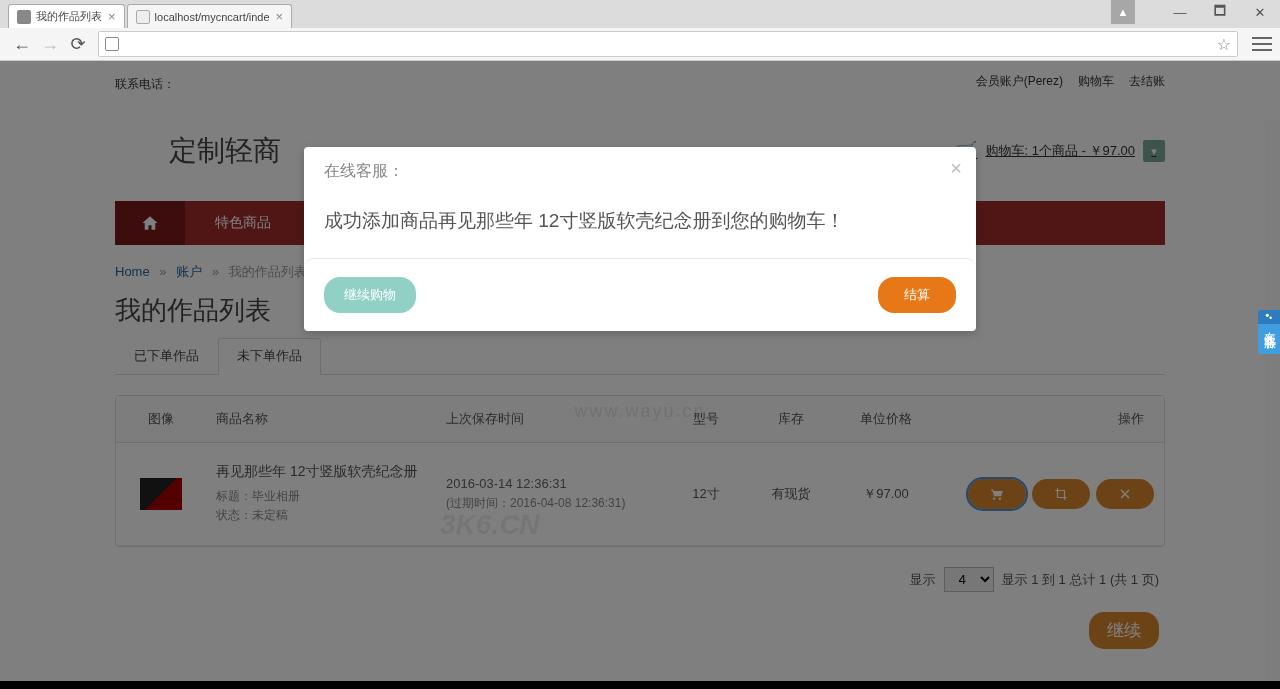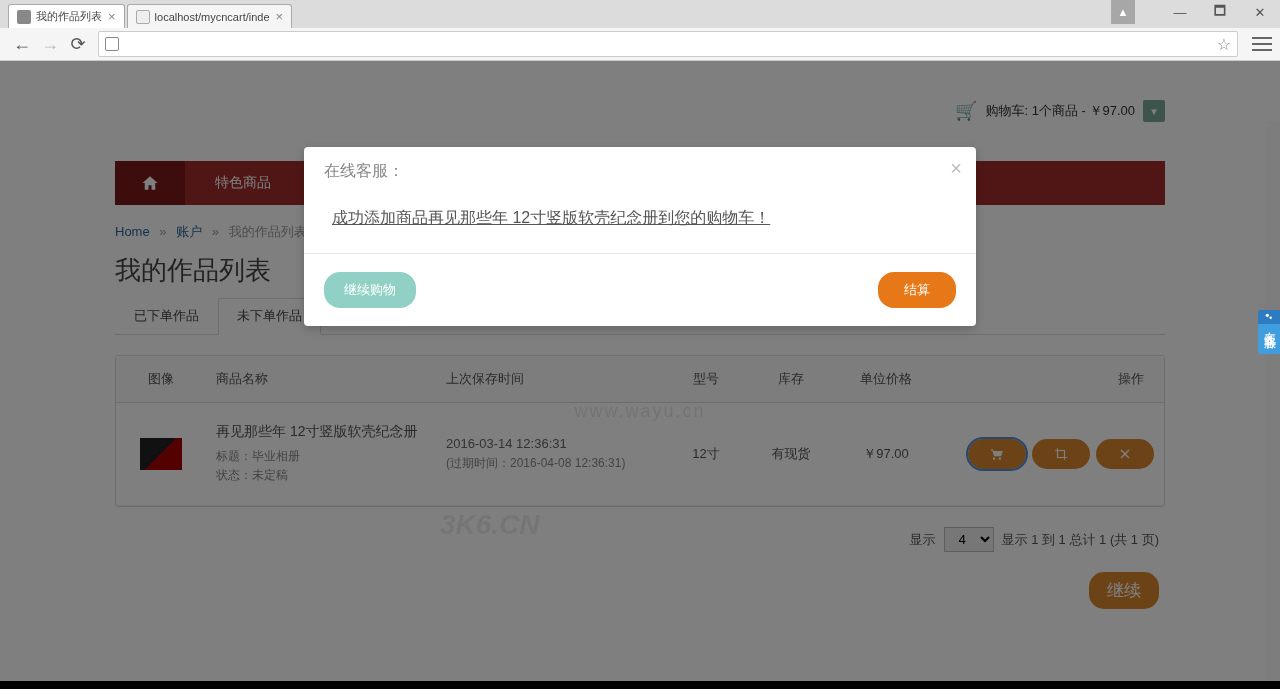--- a/index.html
+++ b/index.html
@@ -34,21 +34,21 @@
     
     .top-bar { display: flex; justify-content: space-between; align-items: center; height: 40px; color: #333; font-size: 12px; }
     .top-bar .phone-box { background: #fff; display: inline-block; width: 90px; height: 18px; margin-left: 6px; }
     .top-links { display: flex; gap: 15px; }
     .top-links span { cursor: pointer; }
     
     .header { display: flex; justify-content: space-between; align-items: center; height: 100px; }
     .logo { display: flex; align-items: center; }
     .logo-img { width: 48px; height: 54px; background: #fff; margin-right: 6px; }
     .logo-text { font-size: 28px; color: #444; }
-    .cart-summary { display: flex; align-items: center; gap: 8px; color: #333; }
+    .cart-summary { display: flex; align-items: center; gap: 8px; color: #333; text-decoration: underline; }
     .cart-icon { font-size: 18px; }
     .cart-chevron { width: 22px; height: 22px; background: #7aa89a; border-radius: 2px; display: flex; align-items: center; justify-content: center; color: #fff; font-size: 11px; }
     
     .nav { background: #a02c2c; height: 44px; display: flex; align-items: center; }
     .nav-home { background: #7a1b1b; width: 70px; height: 44px; display: flex; align-items: center; justify-content: center; color: #fff; }
     .nav-item { padding: 0 30px; color: #fff; font-size: 14px; }
     
     .breadcrumb { padding: 18px 0 8px; font-size: 13px; color: #444; }
     .breadcrumb span { color: #2a6496; cursor: pointer; }
     .breadcrumb .sep { color: #999; margin: 0 6px; }
@@ -82,22 +82,22 @@
     
     .pagination-row { display: flex; justify-content: flex-end; align-items: center; padding: 20px 6px; gap: 8px; color: #555; font-size: 13px; }
     .pagination-row select { padding: 3px 10px; border: 1px solid #bbb; }
     
     .continue-btn { float: right; background: #d9862c; color: #fff; padding: 7px 18px; border-radius: 15px; border: none; cursor: pointer; font-size: 17px; margin-right: 6px; margin-bottom: 30px; }
     
     
     .modal { position: absolute; top: 86px; left: 50%; transform: translateX(-50%); width: 672px; background: #fff; border-radius: 4px; z-index: 20; box-shadow: 0 3px 10px rgba(0,0,0,0.2); }
     .modal-header { padding: 14px 20px; color: #888; font-size: 16px; position: relative; }
     .modal-close { position: absolute; top: 10px; right: 14px; font-size: 20px; color: #bbb; cursor: pointer; font-weight: normal; }
-    .modal-body { padding: 12px 28px 24px; color: #555; font-size: 16px; text-decoration: underline; }
-    .modal-footer { border-top: 1px solid #e5e5e5; padding: 18px 20px; display: flex; justify-content: space-between; }
+    .modal-body { padding: 12px 20px 24px; color: #555; font-size: 19px; }
+    .modal-footer { border-top: 1px solid #e5e5e5; padding: 18px 20px; display: flex; justify-content: space-between; border-radius: 10px; }
     .btn-continue-shop { background: #91d0c5; color: #fff; border: none; padding: 9px 20px; border-radius: 16px; cursor: pointer; font-size: 13px; }
     .btn-checkout { background: #e77817; color: #fff; border: none; padding: 9px 26px; border-radius: 16px; cursor: pointer; font-size: 13px; }
     
     
     .watermark { position: absolute; top: 340px; left: 50%; transform: translateX(-50%); font-size: 18px; color: rgba(0,0,0,0.1); pointer-events: none; z-index: 5; letter-spacing: 2px; }
     .watermark2 { position: absolute; top: 448px; left: 440px; font-size: 28px; color: rgba(0,0,0,0.08); font-weight: bold; font-style: italic; pointer-events: none; z-index: 5; }
     
     
     .support-tab { position: fixed; right: 0; top: 312px; width: 22px; background: #3f9de0; color: #fff; padding: 10px 3px; font-size: 12px; writing-mode: vertical-rl; text-align: center; border-radius: 3px 0 0 3px; z-index: 100; cursor: pointer; line-height: 1.2; letter-spacing: 2px; }
     .support-header { position: fixed; right: 0; top: 310px; width: 22px; height: 14px; background: #2d7bc0; z-index: 101; display: flex; align-items: center; justify-content: center; border-radius: 3px 0 0 0; }
@@ -143,24 +143,35 @@
         <span></span>
         <span></span>
       </div>
   </div>
 </div>
 
 <div class="page-wrapper">
   <div class="scroll-shadow"></div>
 
   <div class="container">
+    <div class="top-bar">
+      <div>
+        <span>联系电话：</span><span class="phone-box"></span>
+      </div>
+      <div class="top-links">
+        <span>会员账户(Perez)</span>
+        <span>购物车</span>
+        <span>去结账</span>
+      </div>
+    </div>
 
     <div class="header">
       <div class="logo">
         <div class="logo-img"></div>
+        <span class="logo-text">定制轻商</span>
       </div>
       <div class="cart-summary">
         <span class="cart-icon">🛒</span>
         <span>购物车: 1个商品 - ￥97.00</span>
         <span class="cart-chevron">▾</span>
       </div>
     </div>
 
     <div class="nav">
       <div class="nav-home">

